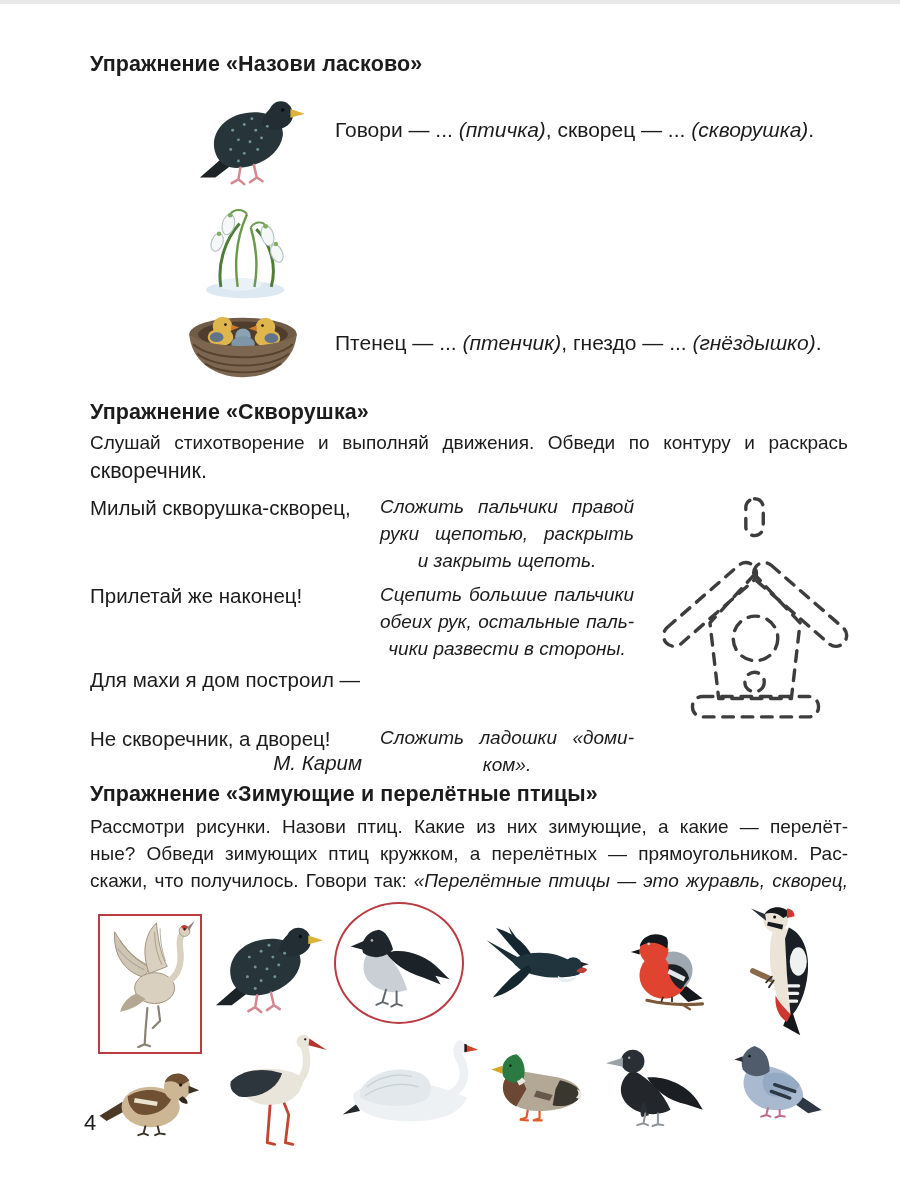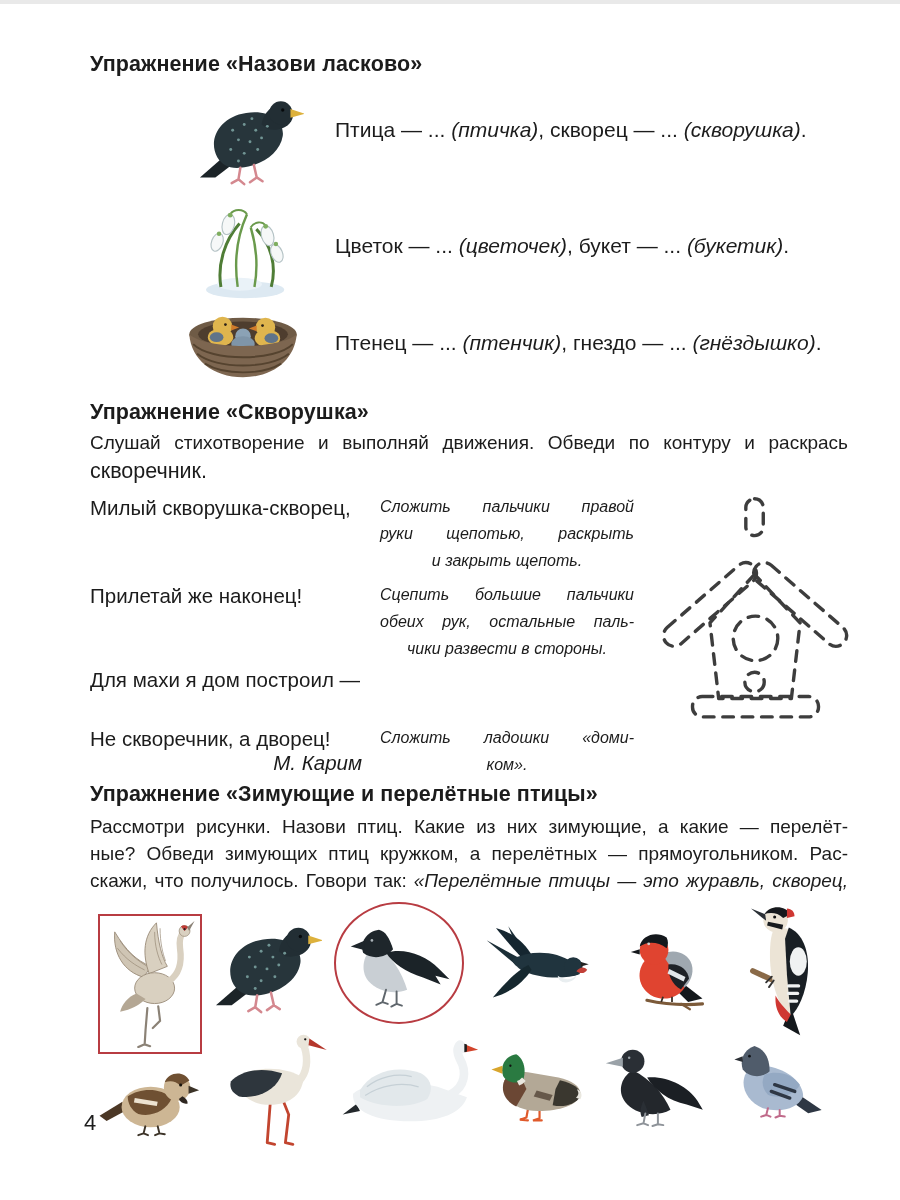--- a/index.html
+++ b/index.html
@@ -5,21 +5,21 @@
   html,body{margin:0;padding:0;background:#e9e9e9}
   .page{position:relative;width:900px;height:1200px;margin:4px auto;background:#ffffff;
         font-family:"Liberation Sans",sans-serif;color:#1c1c1c;overflow:hidden}
   .abs{position:absolute}
   .h{font-weight:700;font-size:21.5px;white-space:nowrap;letter-spacing:.1px}
   .t{font-size:21px;white-space:nowrap}
   .i{font-style:italic}
   .jline{font-size:19px;width:758px;text-align:justify;text-align-last:justify}
   .lline{font-size:21.5px;width:758px;text-align:left}
   .poemline{font-size:20.5px;white-space:nowrap}
-  .moves{width:254px;font-size:16px;font-style:italic;line-height:27px}
+  .moves{width:254px;font-size:19px;font-style:italic;line-height:27px}
   .moves .jl{text-align:justify;text-align-last:justify}
   .moves .ll{text-align:center}
   .author{width:272px;text-align:right;font-size:20.5px;font-style:italic}
   .mark-rect{border:2.5px solid #b83c42;box-sizing:border-box}
   .mark-ellipse{border:2.5px solid #b83c42;border-radius:50%;box-sizing:border-box}
   .pageno{font-size:22px}
   svg{display:block;width:100%;height:100%}
 </style>
 </head>
 <body>
@@ -49,21 +49,21 @@
             <circle cx="64" cy="68" r="1.5"></circle>
           <circle cx="74" cy="44" r="1.5"></circle>
             <circle cx="58" cy="36" r="1.5"></circle>
             <circle cx="44" cy="80" r="1.5"></circle>
         </g>
         <path d="M46 87 L44 99 M44 99 L37 103 M44 99 L50 104 M60 84 L63 97 M63 97 L56 102 M63 97 L69 101" stroke="#d4888f" stroke-width="2.6" fill="none" stroke-linecap="round"></path>
       </g>
     </svg>
   </div>
   <div class="abs t" style="left:335px;top:114px">
-    <span>Птица — ... </span><span class="i">(птичка)</span><span>, скворец — ... </span><span class="i">(скворушка)</span><span>.</span>
+    <span>Говори — ... </span><span class="i">(птичка)</span><span>, скворец — ... </span><span class="i">(скворушка)</span><span>.</span>
   </div>
 
   <div class="abs" style="left:200px;top:186px;width:94px;height:110px">
     <svg viewBox="0 0 100 118">
       <ellipse cx="48" cy="107" rx="42" ry="9" fill="#dde9f2"></ellipse>
       <ellipse cx="42" cy="101" rx="24" ry="7" fill="#eaf2f8"></ellipse>
       <path d="M22 104 C18 80 26 54 42 36" stroke="#4f7d36" stroke-width="3.2" fill="none"></path>
       <path d="M76 104 C82 82 76 58 60 42" stroke="#4f7d36" stroke-width="3.2" fill="none"></path>
       <path d="M40 104 C36 76 40 48 50 26" stroke="#6a9a4c" stroke-width="2.6" fill="none"></path>
       <path d="M58 104 C62 82 60 60 54 40" stroke="#6a9a4c" stroke-width="2.6" fill="none"></path>
@@ -75,23 +75,20 @@
         <ellipse cx="72" cy="49" rx="6.5" ry="11" transform="rotate(-16 72 49)"></ellipse>
         <ellipse cx="82" cy="68" rx="6" ry="10" transform="rotate(-22 82 68)"></ellipse>
       </g>
       <g fill="#7fae60">
         <circle cx="32" cy="27" r="2.6"></circle>
           <circle cx="20" cy="47" r="2.4"></circle>
         <circle cx="70" cy="39" r="2.6"></circle>
           <circle cx="81" cy="58" r="2.4"></circle>
       </g>
     </svg>
-  </div>
-  <div class="abs t" style="left:335px;top:230px">
-    <span>Цветок — ... </span><span class="i">(цветочек)</span><span>, букет — ... </span><span class="i">(букетик)</span><span>.</span>
   </div>
 
   <div class="abs" style="left:181px;top:301px;width:124px;height:84px">
     <svg viewBox="0 0 126 86">
       <ellipse cx="63" cy="30" rx="55" ry="17" fill="#6f5b46"></ellipse>
       <ellipse cx="63" cy="30" rx="46" ry="13" fill="#4e3d2e"></ellipse>
       <circle cx="42" cy="22" r="10" fill="#dfb54e"></circle>
       <ellipse cx="40" cy="33" rx="13" ry="9" fill="#dfb54e"></ellipse>
       <ellipse cx="36" cy="33" rx="7" ry="5" fill="#60748a"></ellipse>
       <path d="M51 20 l8 3 l-8 3 z" fill="#d07b2a"></path>

